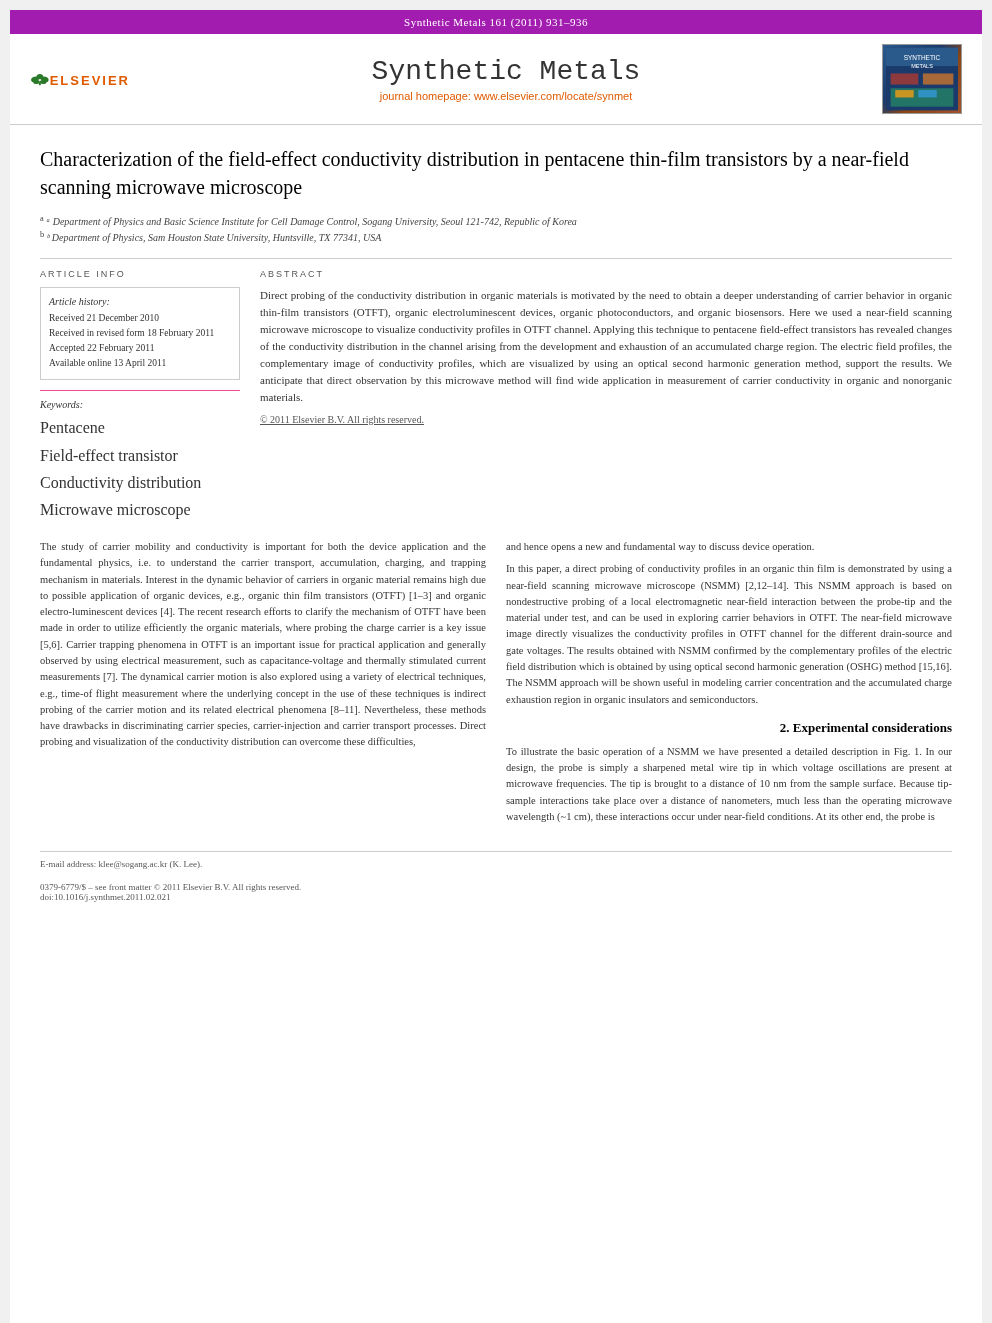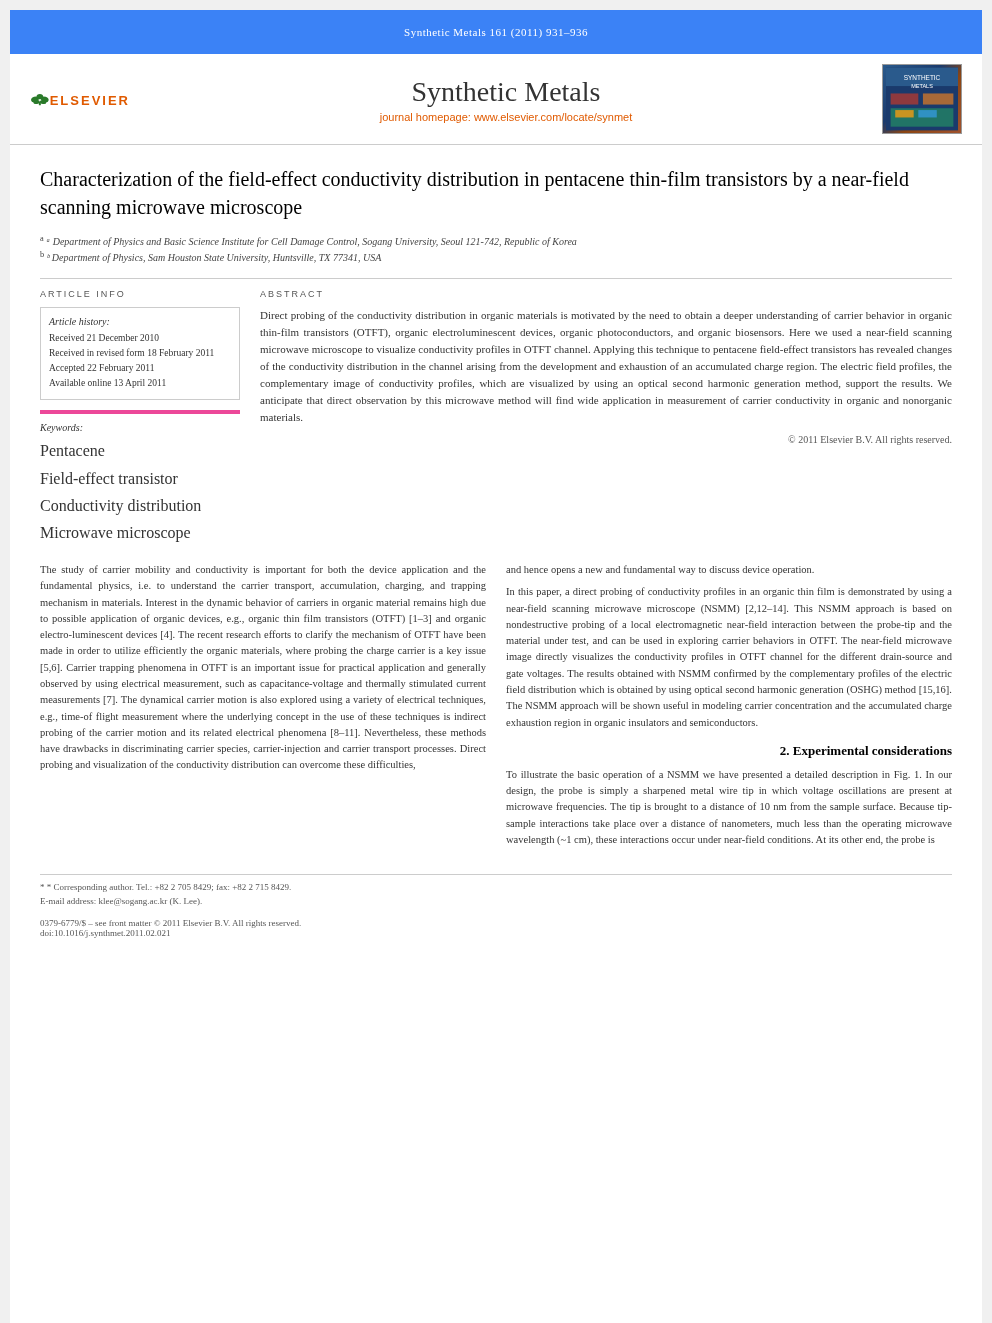--- a/index.html
+++ b/index.html
@@ -12,23 +12,23 @@
     }
     .page {
       background: #fff;
       width: 992px;
       min-height: 1323px;
       position: relative;
       padding: 0;
     }
     
     .journal-header-bar {
-      background: #3b82f6;
+      background: #a21caf;
       text-align: center;
-      padding: 16px 0;
+      padding: 6px 0;
       font-size: 11px;
       color: #fff;
       letter-spacing: 0.5px;
     }
     
     .journal-header {
       display: flex;
       align-items: center;
       padding: 10px 20px;
       border-bottom: 1px solid #ccc;
@@ -62,21 +62,21 @@
       font-size: 11px;
       color: #555;
       margin-bottom: 4px;
       font-family: Arial, sans-serif;
     }
     .sciencedirect-link span {
       color: #e05a00;
     }
     .journal-name {
       font-size: 28px;
-      font-family: Liberation Serif, serif;
+      font-family: Liberation Mono, monospace;
       color: #333;
       margin-bottom: 3px;
     }
     .journal-homepage {
       font-size: 11px;
       color: #555;
       font-family: Arial, sans-serif;
     }
     .journal-homepage span {
       color: #e05a00;
@@ -163,21 +163,21 @@
       font-style: italic;
       color: #333;
       margin-bottom: 4px;
     }
     .info-dates {
       font-size: 9.5px;
       line-height: 1.6;
       color: #333;
     }
     .keywords-box {
-      border-top: 4px solid #ec4899;
+      border-top: 1px solid #ec4899;
       padding-top: 8px;
     }
     .keywords-label {
       font-size: 10px;
       font-style: italic;
       color: #333;
       margin-bottom: 4px;
     }
     .keyword-item {
       font-size: 16px;
@@ -188,21 +188,22 @@
     .abstract-text {
       font-size: 11px;
       line-height: 1.55;
       color: #333;
       text-align: justify;
     }
     .copyright {
       font-size: 10px;
       color: #555;
       margin-top: 8px;
-      text-align: right;
+      text-align: left;
+      text-decoration: underline;
     }
     
     .body-section {
       margin-top: 16px;
     }
     .section-heading {
       font-size: 13px;
       font-weight: bold;
       color: #000;
       margin-bottom: 8px;
@@ -353,24 +354,20 @@
           <div class="section-heading" style="margin-top:12px;text-align:right;">2.  Experimental considerations</div>
           <div class="body-text">
             <p>To illustrate the basic operation of a NSMM we have presented a detailed description in Fig. 1. In our design, the probe is simply a sharpened metal wire tip in which voltage oscillations are present at microwave frequencies. The tip is brought to a distance of 10 nm from the sample surface. Because tip-sample interactions take place over a distance of nanometers, much less than the operating microwave wavelength (~1 cm), these interactions occur under near-field conditions. At its other end, the probe is</p>
           </div>
         </div>
       </div>
     </div>
 
     <div class="footer-section">
       <div class="footnote">
-        <span>* </span>
-        <span>* Corresponding author. Tel.: +82 2 705 8429; fax: +82 2 715 8429.</span>
-      </div>
-      <div class="footnote">
         <span>E-mail address: klee@sogang.ac.kr (K. Lee).</span>
       </div>
       <div class="issn-bar">
         <span>0379-6779/$ – see front matter © 2011 Elsevier B.V. All rights reserved.</span><br>
         <span>doi:10.1016/j.synthmet.2011.02.021</span>
       </div>
     </div>
 
   </div>
 

